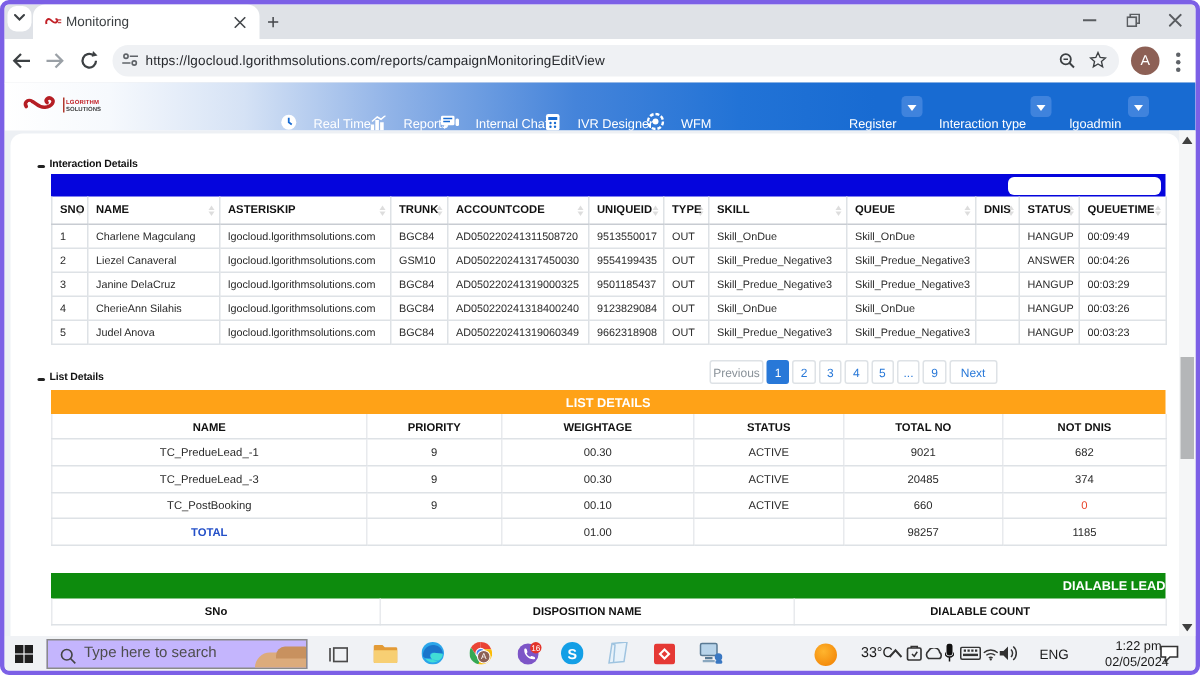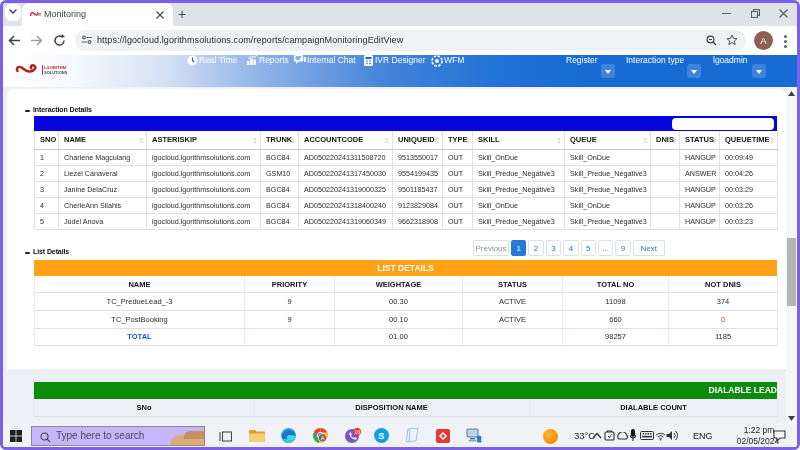--- a/index.html
+++ b/index.html
@@ -16,26 +16,26 @@
   #tabtitle { position:absolute; left:22px; top:6px; font-size:9px; color:#3c4043; }
   #newtab { position:absolute; left:175px; top:3px; font-size:14px; color:#45484d; font-weight:400; }
   .wctl { position:absolute; top:6px; color:#5a5d61; }
   
   #addrbar { position:absolute; left:0; top:23px; width:794px; height:29px; background:#fff; }
   #pill { position:absolute; left:72px; top:4px; width:671px; height:21px; background:#eff1f4; border-radius:11px; }
   #url { position:absolute; left:22px; top:5px; font-size:9px; color:#27292d; letter-spacing:0.1px; }
   
   #navbar { position:absolute; left:0; top:52px; width:794px; height:32px;
     background:linear-gradient(90deg,#ffffff 0px,#f6f9fd 70px,#d5e2f5 160px,#8fb2e7 260px,#4584da 380px,#2273d6 490px,#186bd2 580px,#186bd2 100%); }
-  .nav-item { position:absolute; top:0; height:32px; display:flex; align-items:flex-start; gap:1px; color:#fff; font-size:8.5px; }
+  .nav-item { position:absolute; top:0; height:32px; display:flex; align-items:flex-end; gap:11px; color:#fff; font-size:8.5px; }
   .ddbtn { position:absolute; top:9px; width:14px; height:14px; background:#3f83dd; border-radius:3px; }
   .ddbtn:after { content:""; position:absolute; left:4px; top:6px; border-left:3px solid transparent; border-right:3px solid transparent; border-top:4px solid #fff; }
   
   #content { position:absolute; left:0; top:84px; width:794px; height:337px; background:#edf0f4; }
-  #card { position:absolute; left:4px; top:2px; width:779px; height:280px; background:#fff; border-radius:8px 8px 0 0; }
+  #card { position:absolute; left:4px; top:2px; width:779px; height:335px; background:#fff; border-radius:8px 8px 0 0; }
   #scrollbar { position:absolute; left:783px; top:0px; width:11px; height:337px; background:#f5f6f7; }
   #sthumb { position:absolute; left:1px; top:151px; width:9px; height:68px; background:#b4b6b8; }
   .sec-label { position:absolute; font-size:7px; letter-spacing:-0.1px; font-weight:bold; color:#111; }
   .minus { position:absolute; width:5px; height:2px; background:#222; border-radius:1px; }
   #bluebar { position:absolute; left:27px; top:27px; width:743px; height:15px; background:#0505dd; }
   #searchbox { position:absolute; left:638px; top:1.5px; width:102px; height:12px; background:#fff; border-radius:4px; }
   table { border-collapse:collapse; table-layout:fixed; }
   #t1 { position:absolute; left:27px; top:42px; width:743px; font-size:7.5px; color:#2a2a2a; }
   #t1 th { font-size:7.5px; font-weight:bold; color:#111; text-align:left; padding:0 0 0 5px; height:18px; border-bottom:1.5px solid #c8ccd2; position:relative; }
   #t1 td { padding:0 0 0 5px; height:16px; border-bottom:1px solid #dee2e6; font-size:7.2px; }
@@ -375,25 +375,33 @@
         <tbody>
             <tr>
               <th>NAME</th>
               <th>PRIORITY</th>
               <th>WEIGHTAGE</th>
               <th>STATUS</th>
               <th>TOTAL NO</th>
               <th>NOT DNIS</th>
             </tr>
         <tr>
+              <td>TC_PredueLead_-1</td>
+              <td>9</td>
+              <td>00.30</td>
+              <td>ACTIVE</td>
+              <td>9021</td>
+              <td>682</td>
+            </tr>
+        <tr>
               <td>TC_PredueLead_-3</td>
               <td>9</td>
               <td>00.30</td>
               <td>ACTIVE</td>
-              <td>11098</td>
+              <td>20485</td>
               <td>374</td>
             </tr>
         <tr>
               <td>TC_PostBooking</td>
               <td>9</td>
               <td>00.10</td>
               <td>ACTIVE</td>
               <td>660</td>
               <td style="color:#e8442a">0</td>
             </tr>

